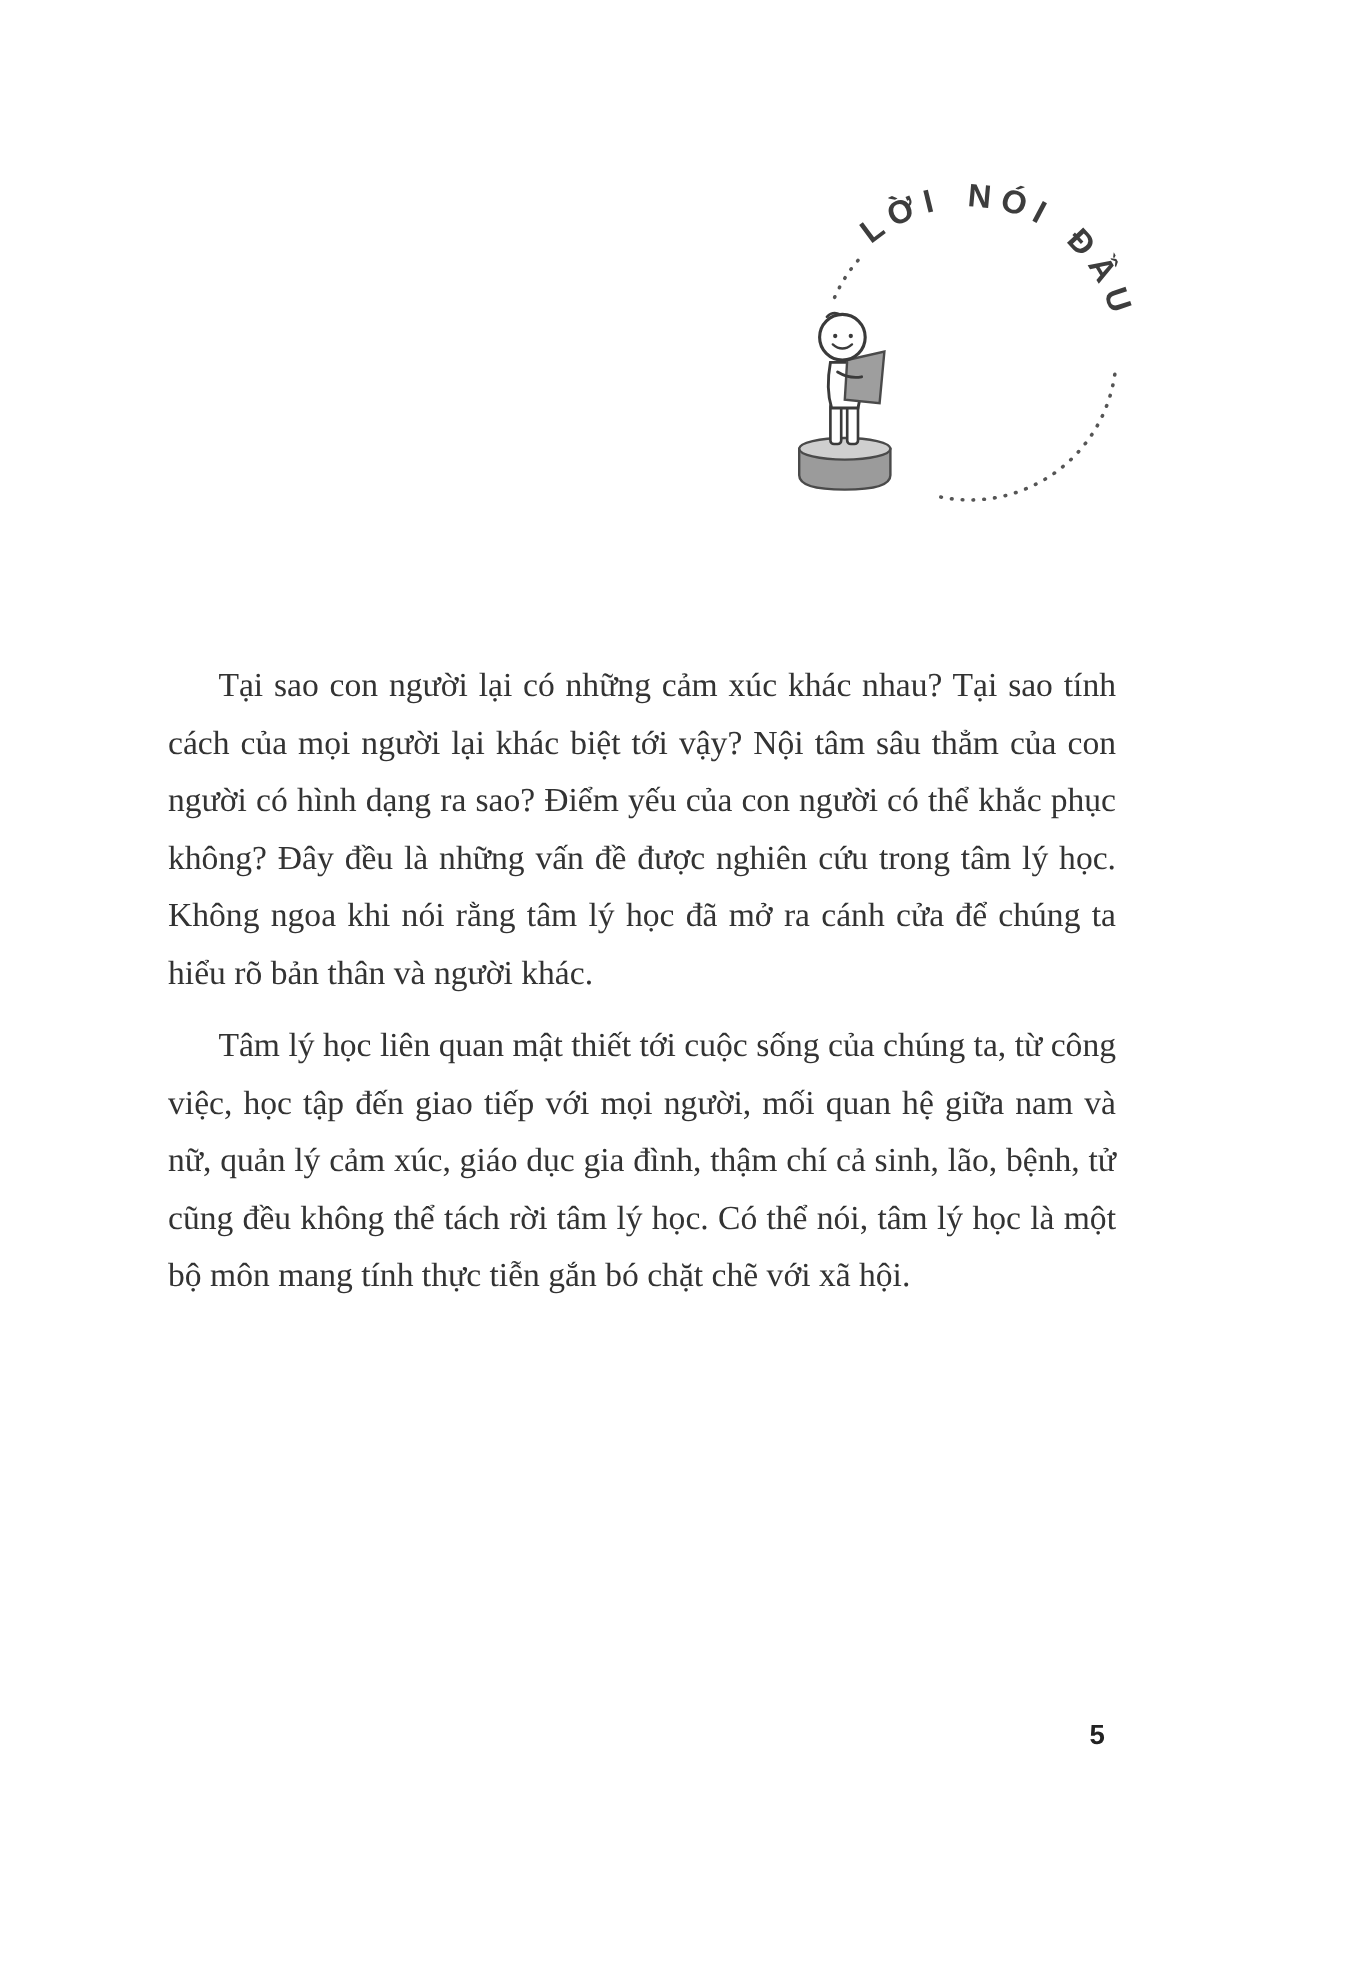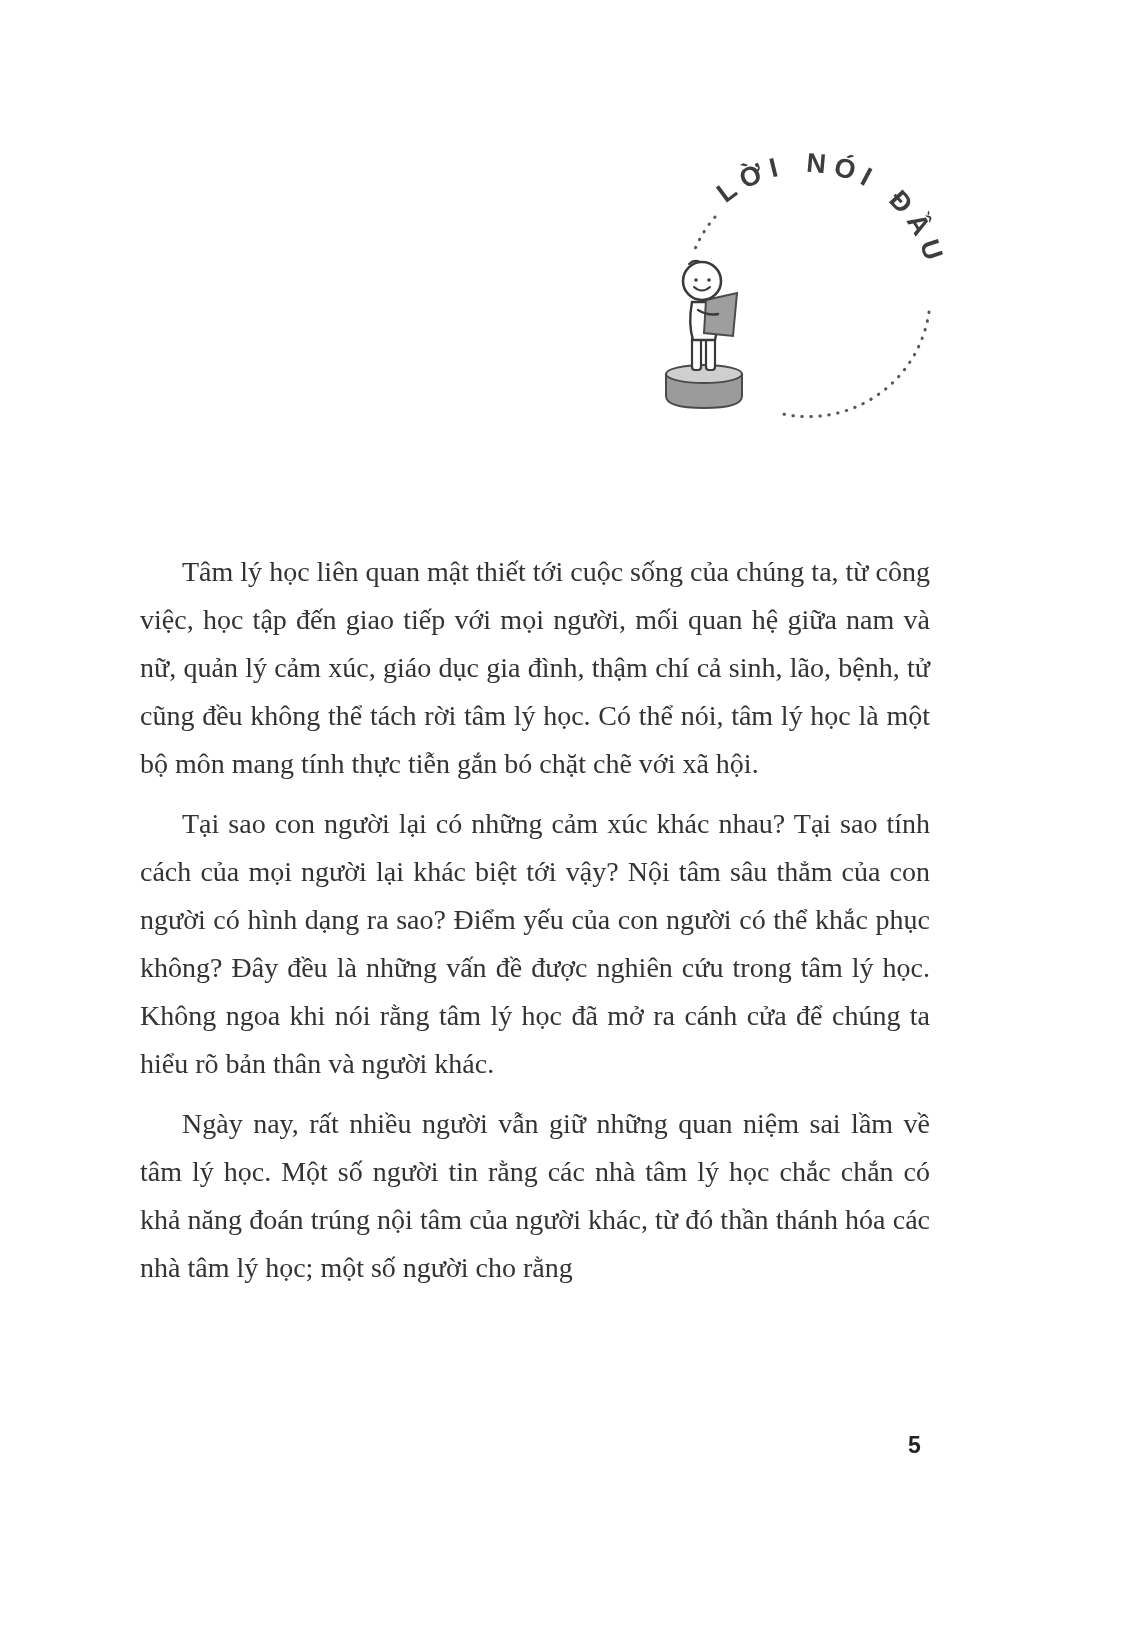--- a/index.html
+++ b/index.html
@@ -94,20 +94,19 @@
         <circle cx="712" cy="281" r="19" fill="#ffffff" stroke="#3a3a3a" stroke-width="2.6"></circle>
         <path d="M 699 264 Q 704 259 710 262" fill="none" stroke="#3a3a3a" stroke-width="2" stroke-linecap="round"></path>
         <circle cx="706" cy="280" r="1.8" fill="#3a3a3a"></circle>
         <circle cx="719" cy="280" r="1.8" fill="#3a3a3a"></circle>
         <path d="M 704 287 Q 712 294 720 287" fill="none" stroke="#3a3a3a" stroke-width="2" stroke-linecap="round"></path>
       </g>
     </svg>
   </div>
 
   <main class="content">
+    <p>Tại sao con người lại có những cảm xúc khác nhau? Tại sao tính cách của mọi người lại khác biệt tới vậy? Nội tâm sâu thẳm của con người có hình dạng ra sao? Điểm yếu của con người có thể khắc phục không? Đây đều là những vấn đề được nghiên cứu trong tâm lý học. Không ngoa khi nói rằng tâm lý học đã mở ra cánh cửa để chúng ta hiểu rõ bản thân và người khác.</p>
     <p>Tâm lý học liên quan mật thiết tới cuộc sống của chúng ta, từ công việc, học tập đến giao tiếp với mọi người, mối quan hệ giữa nam và nữ, quản lý cảm xúc, giáo dục gia đình, thậm chí cả sinh, lão, bệnh, tử cũng đều không thể tách rời tâm lý học. Có thể nói, tâm lý học là một bộ môn mang tính thực tiễn gắn bó chặt chẽ với xã hội.</p>
-    <p>Tại sao con người lại có những cảm xúc khác nhau? Tại sao tính cách của mọi người lại khác biệt tới vậy? Nội tâm sâu thẳm của con người có hình dạng ra sao? Điểm yếu của con người có thể khắc phục không? Đây đều là những vấn đề được nghiên cứu trong tâm lý học. Không ngoa khi nói rằng tâm lý học đã mở ra cánh cửa để chúng ta hiểu rõ bản thân và người khác.</p>
-    <p>Ngày nay, rất nhiều người vẫn giữ những quan niệm sai lầm về tâm lý học. Một số người tin rằng các nhà tâm lý học chắc chắn có khả năng đoán trúng nội tâm của người khác, từ đó thần thánh hóa các nhà tâm lý học; một số người cho rằng</p>
   </main>
 
   <div class="page-number">5</div>
 
 </div>
 
 </body></html>

